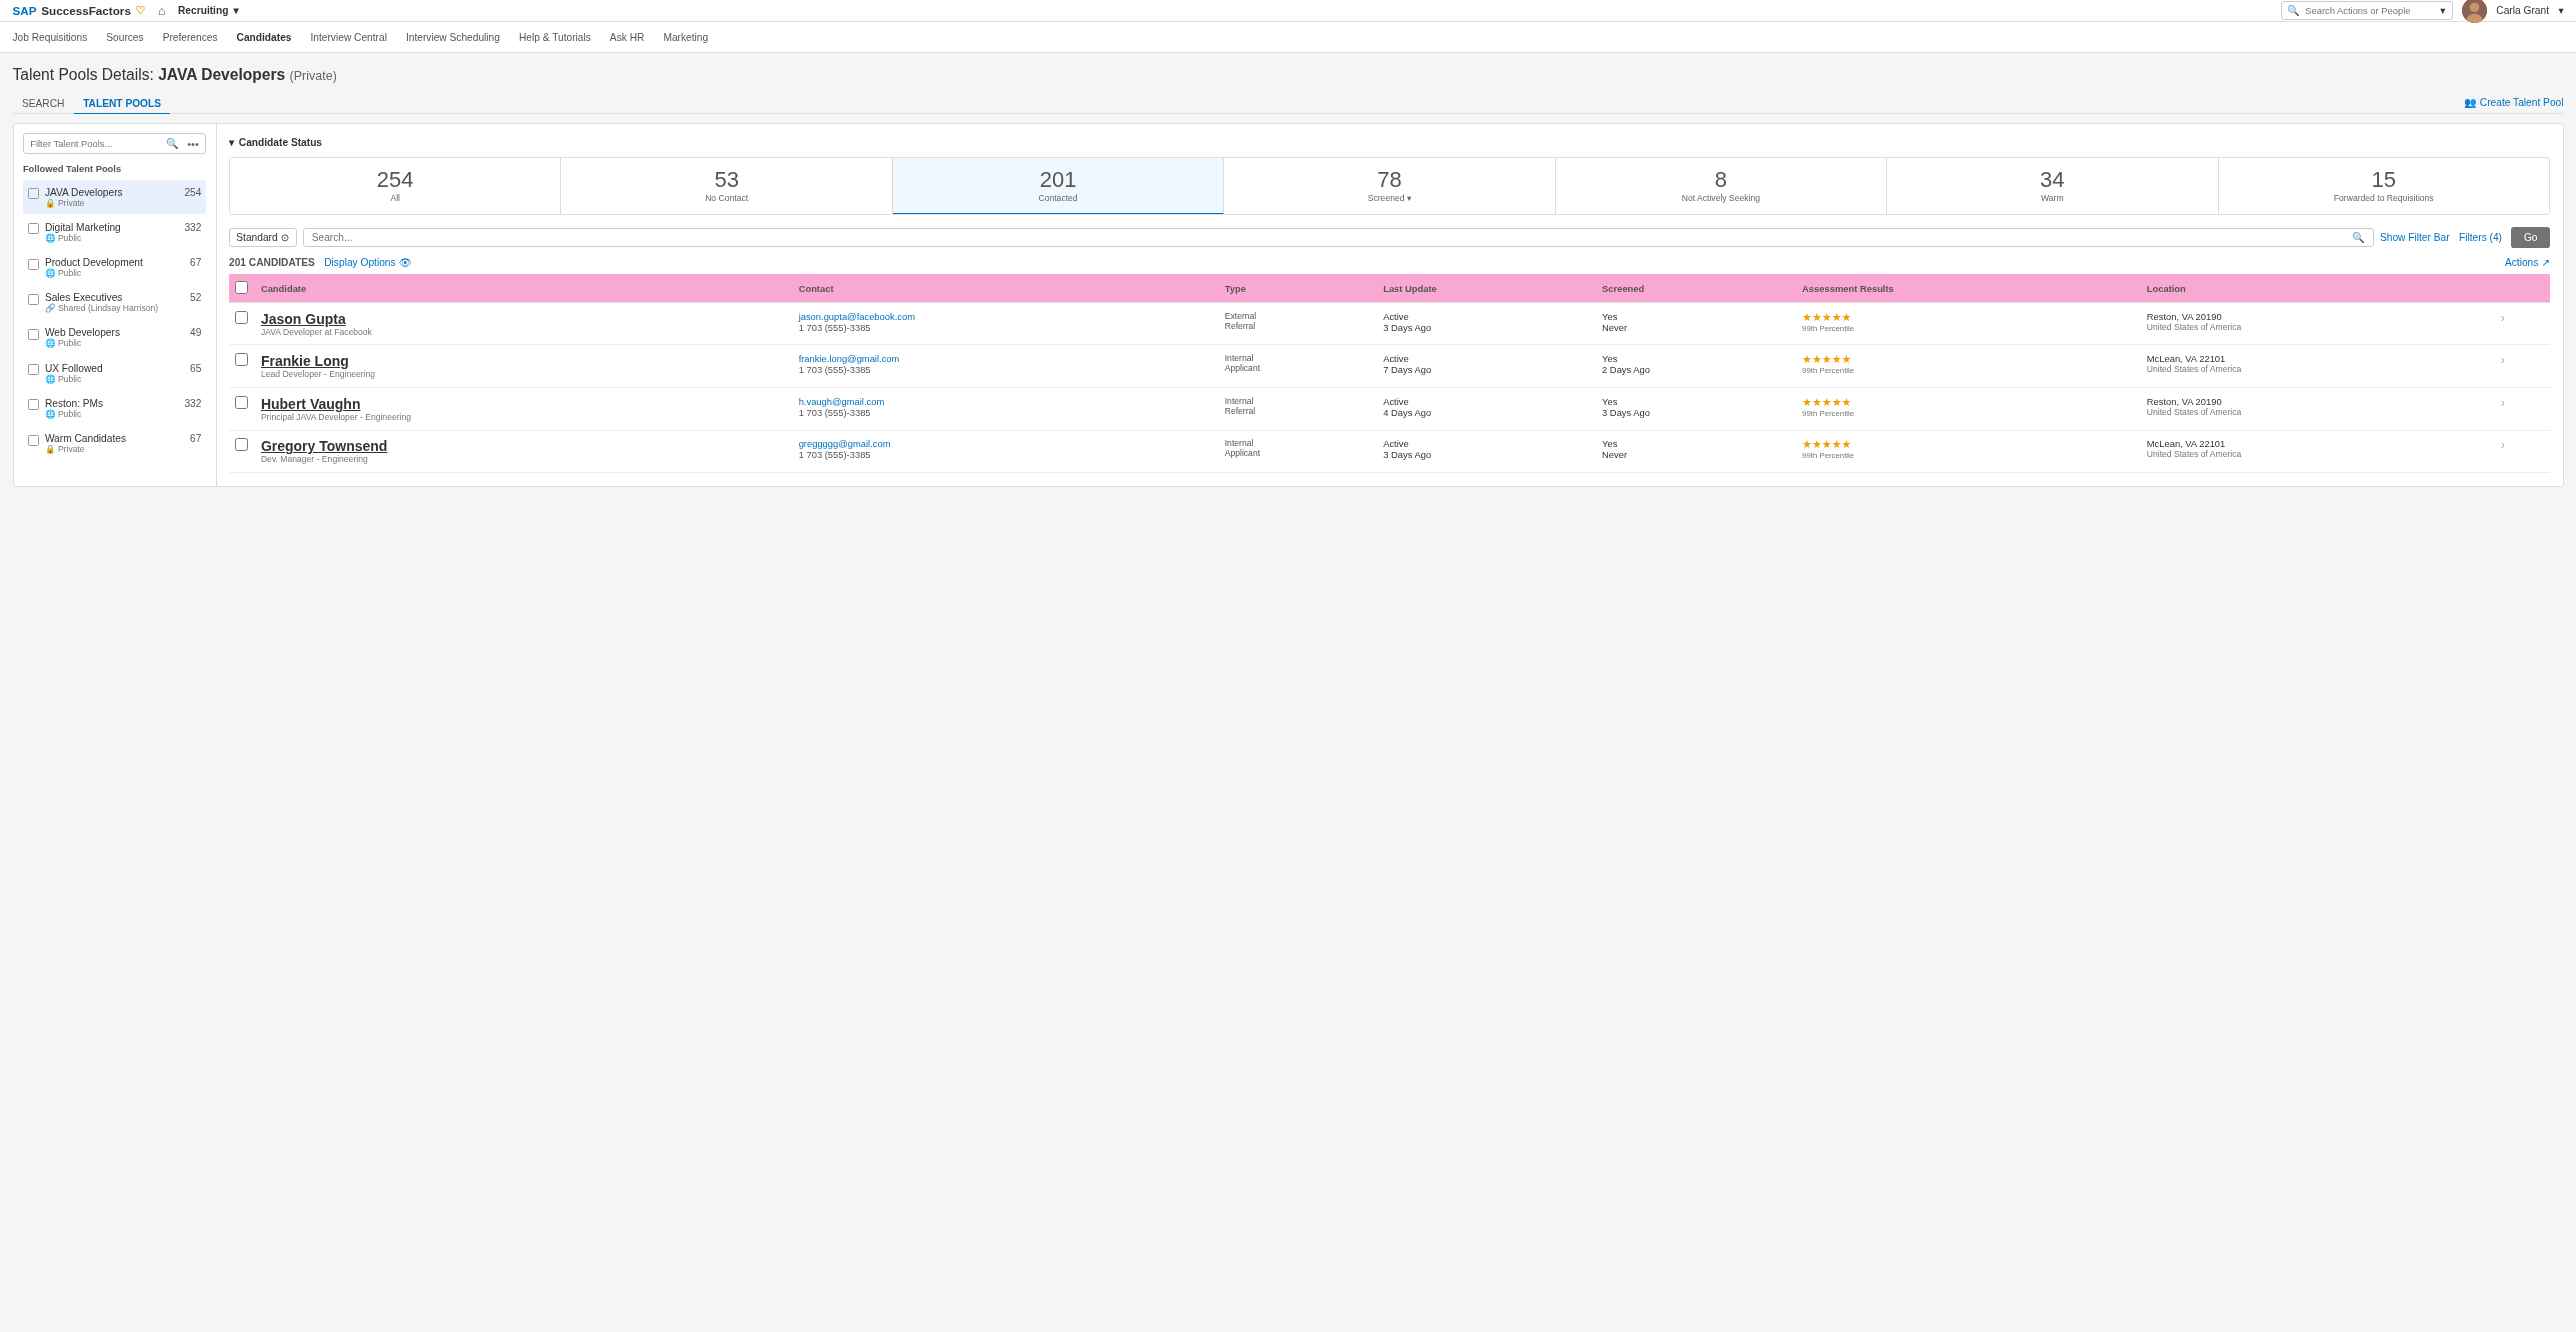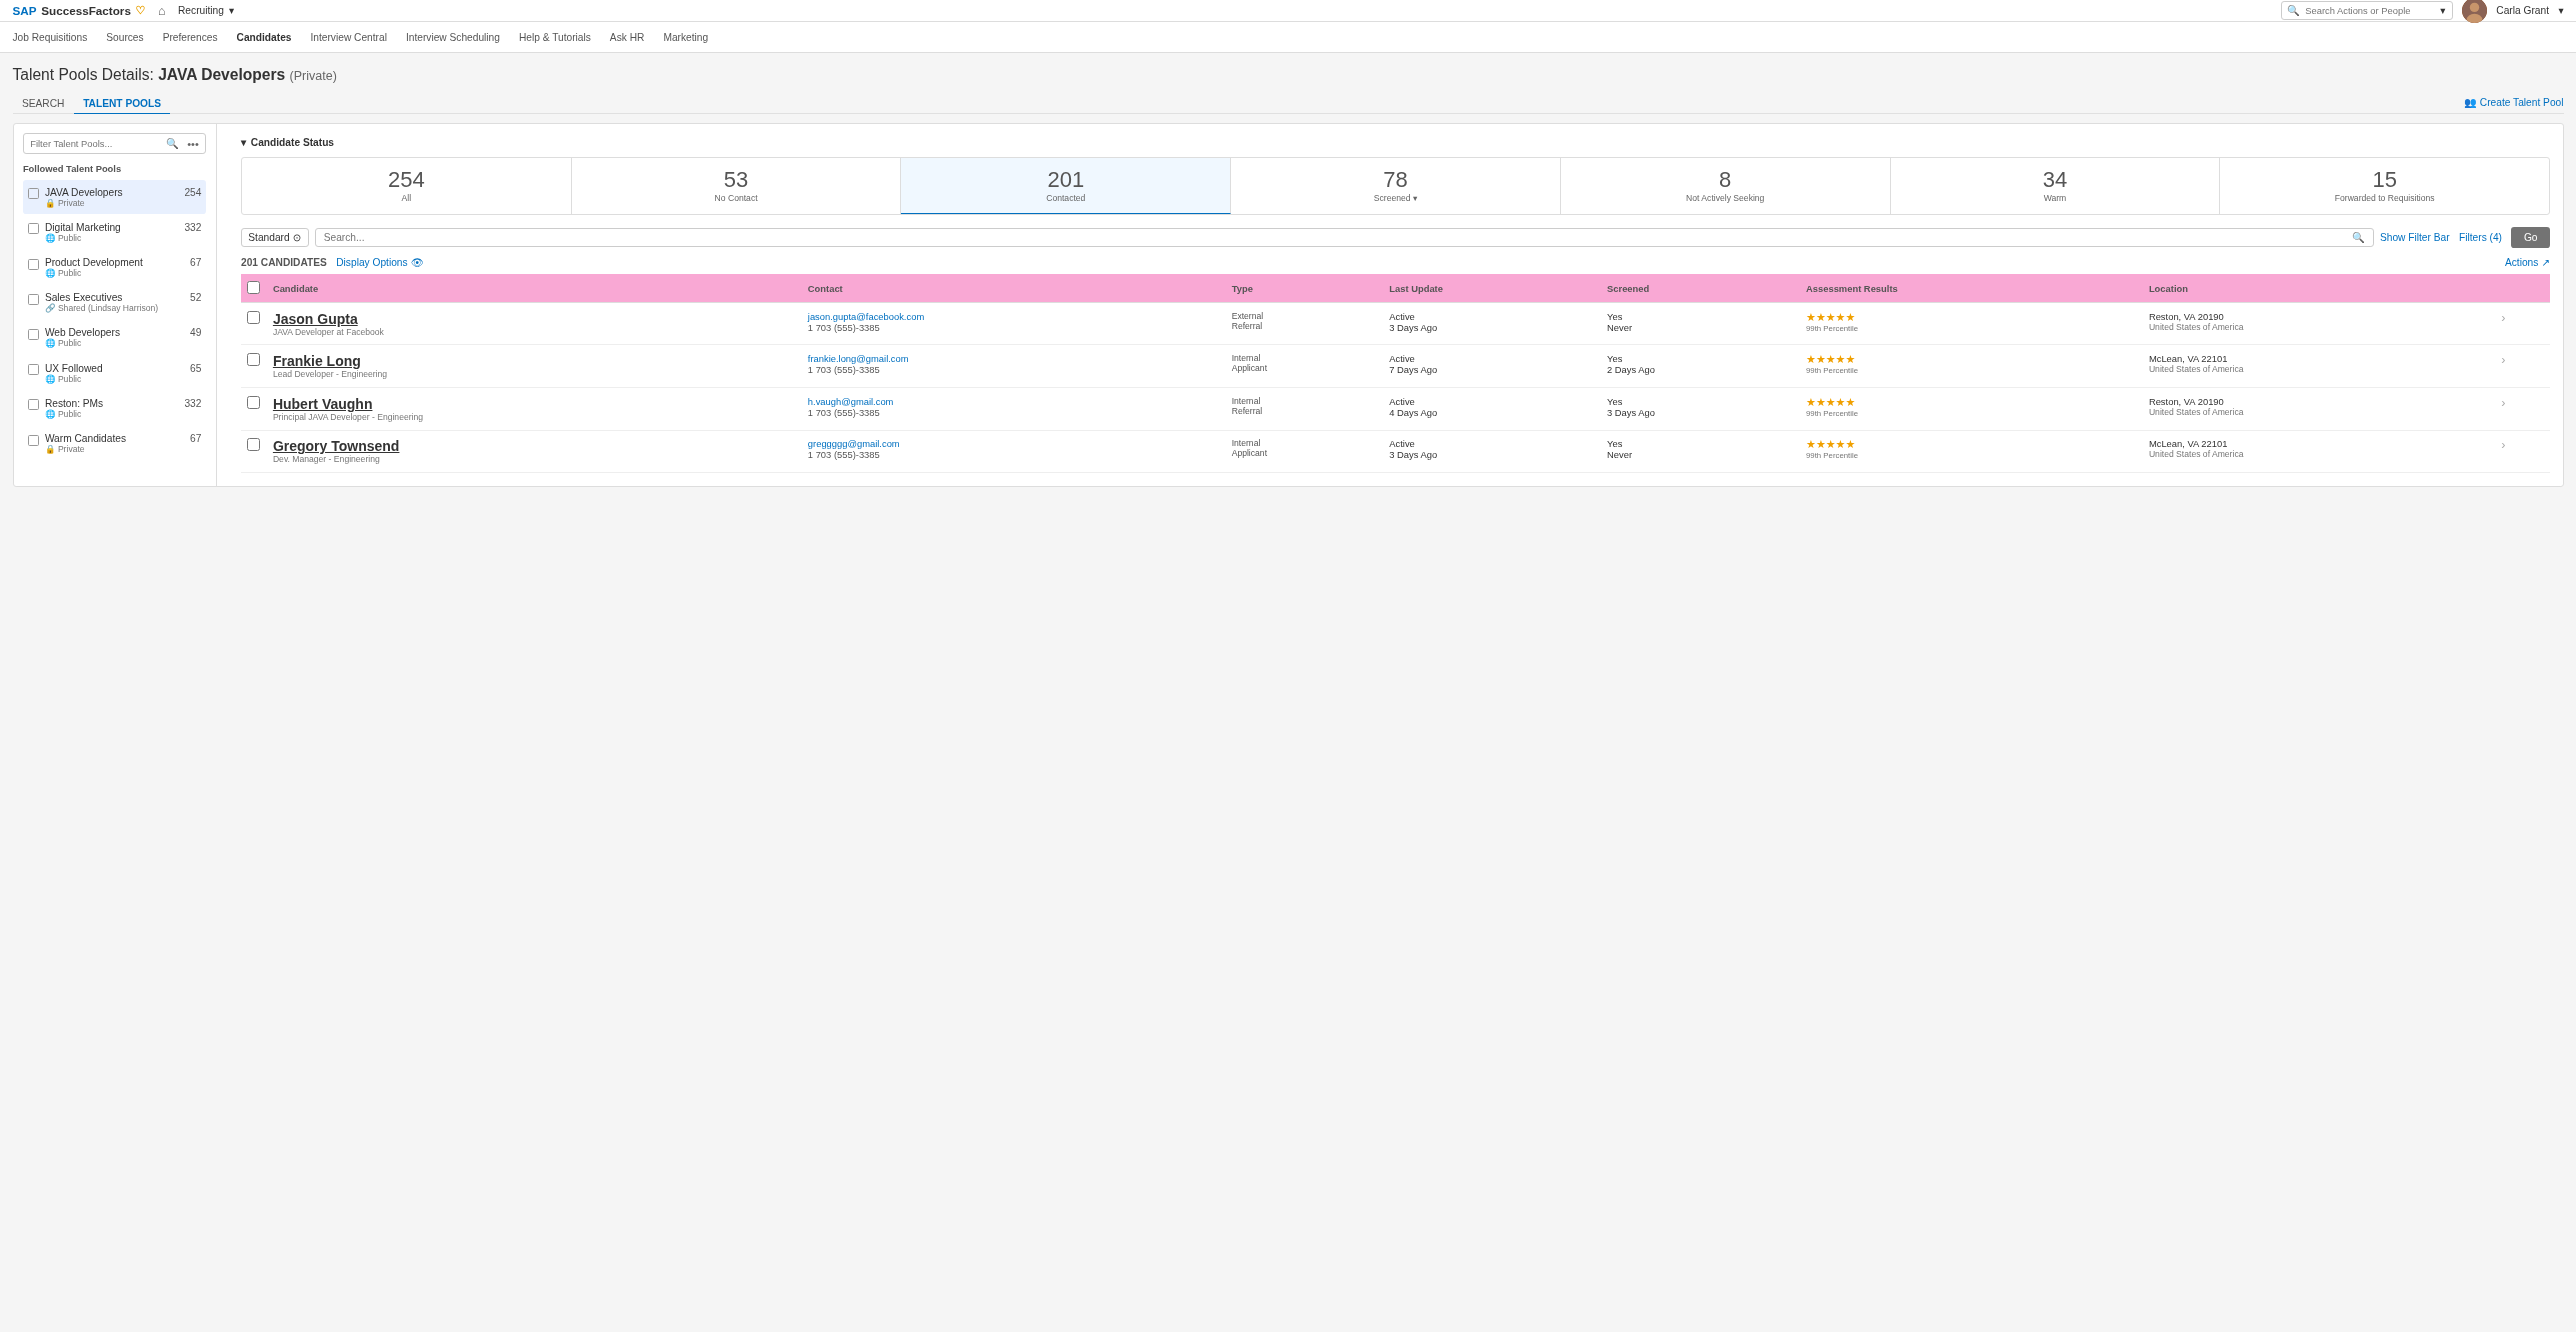--- a/index.html
+++ b/index.html
@@ -26,20 +26,21 @@
     .brand-sf { color: #333; }
     .heart-icon { color: #e8a000; font-size: 11px; }
     .home-icon { font-size: 12.5px; color: #555; cursor: pointer; }
     .recruiting-menu {
       display: flex;
       align-items: center;
       gap: 5px;
       font-size: 10.2px;
       color: #333;
       cursor: pointer;
+      font-weight: bold;
     }
     .top-nav-right {
       margin-left: auto;
       display: flex;
       align-items: center;
       gap: 9.4px;
     }
     .search-bar-top {
       display: flex;
       align-items: center;
@@ -129,21 +130,21 @@
       cursor: pointer;
       font-size: 10.2px;
       display: flex;
       align-items: center;
       gap: 3.1px;
     }
 
     
     .main-layout {
       display: flex;
-      gap: 12px;
+      gap: 0;
       background: #fff;
       border: 0.8px solid #ddd;
       border-radius: 3.1px;
     }
 
     
     .sidebar {
       width: 203px;
       min-width: 203px;
       border-right: 0.8px solid #ddd;

